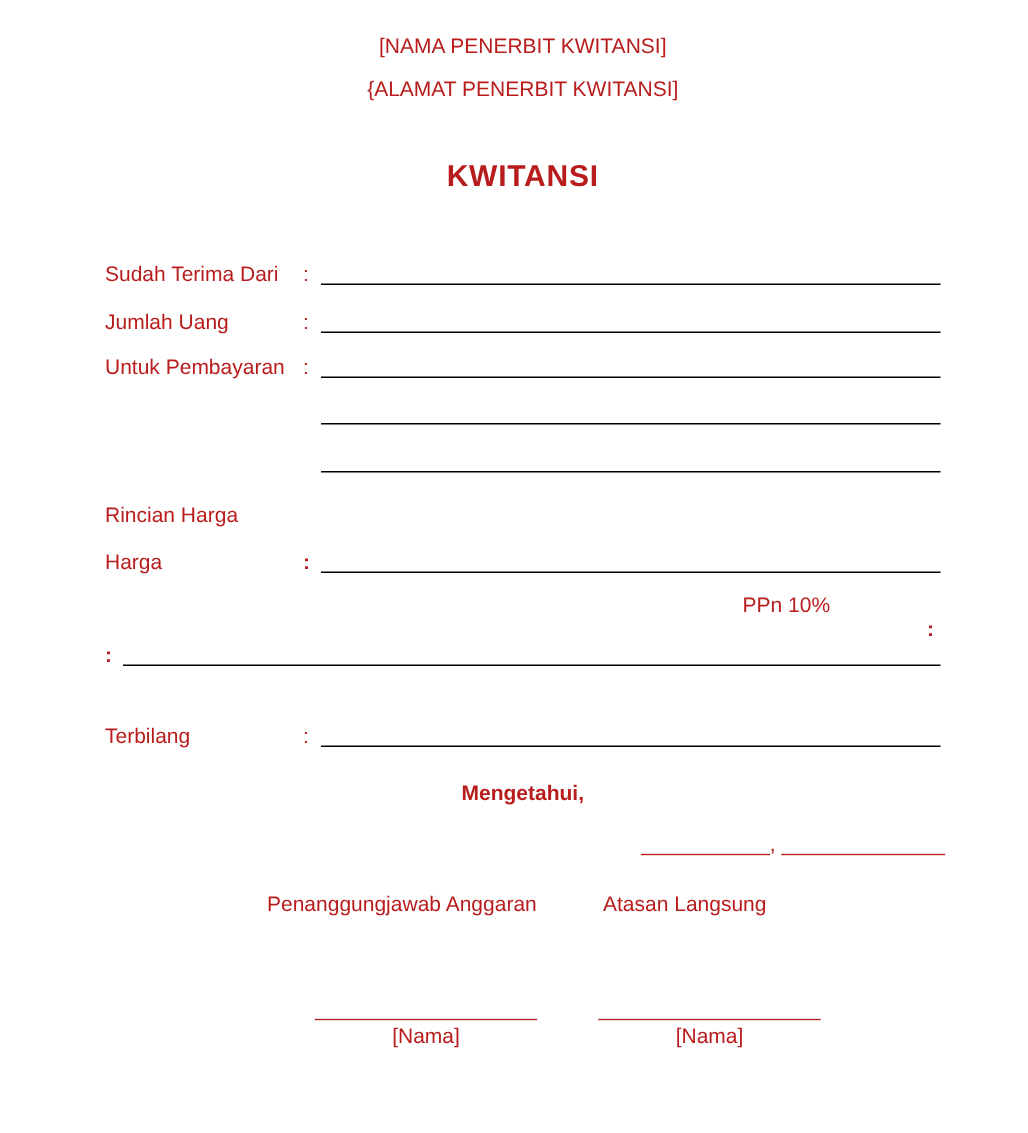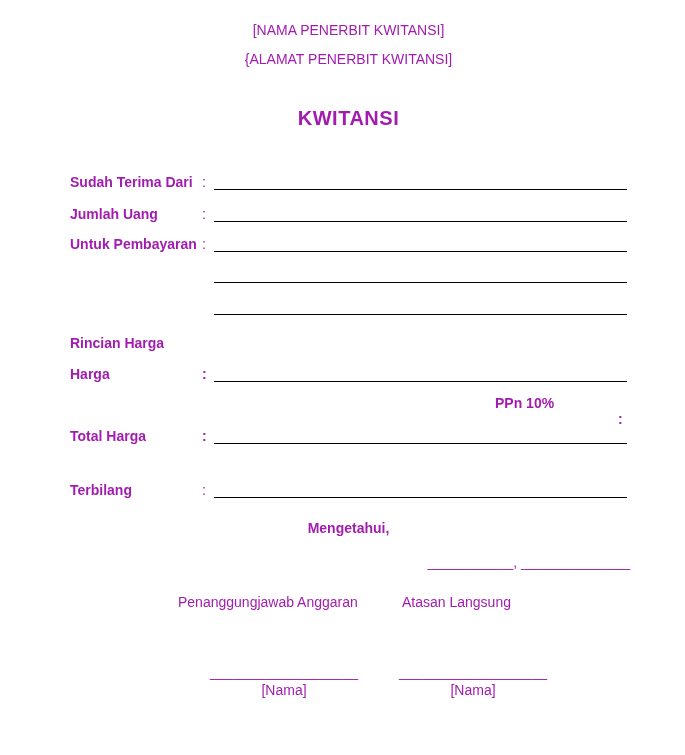--- a/index.html
+++ b/index.html
@@ -3,21 +3,21 @@
 <meta charset="utf-8">
 <style>
   html, body { margin: 0; padding: 0; background: #ffffff; }
   .doc {
     position: relative;
     width: 685px;
     height: 755px;
     background: #ffffff;
     font-family: "Liberation Sans", "DejaVu Sans", sans-serif;
     font-size: 14px;
-    color: #a21caf;
+    color: #b91c1c;
     overflow: hidden;
   }
   .center-line {
     position: absolute;
     left: 70px;
     width: 557px;
     text-align: center;
     white-space: nowrap;
   }
   .pub-name  { top: 22px; }
@@ -25,21 +25,21 @@
   .doc-title { top: 107px; font-weight: bold; font-size: 20px; letter-spacing: 0.5px; }
 
   .row {
     position: absolute;
     left: 70px;
     width: 557px;
     height: 18px;
     display: flex;
     align-items: flex-end;
   }
-  .row .label { flex: none; width: 132px; font-weight: bold; white-space: nowrap; }
+  .row .label { flex: none; width: 132px; font-weight: normal; white-space: nowrap; }
   .row .colon { flex: none; width: 9px; font-weight: bold; }
   .row .colon.thin { font-weight: normal; }
   .row .blank-line { flex: 1; height: 100%; border-bottom: 1px solid #000; margin-left: 3px; }
   .row.noline .label { width: auto; }
 
   .r1  { top: 172px; }
   .r2  { top: 204px; }
   .r3  { top: 234px; }
   .r4  { top: 265px; }
   .r5  { top: 297px; }
@@ -129,21 +129,20 @@
     <span class="blank-line"></span>
   </div>
 
   <div class="row r8">
     <span class="label">PPn 10%</span>
     <span class="colon">:</span>
     <span class="blank-line"></span>
   </div>
 
   <div class="row r9">
-    <span class="label">Total Harga</span>
     <span class="colon">:</span>
     <span class="blank-line"></span>
   </div>
 
   <div class="row r10">
     <span class="label">Terbilang</span>
     <span class="colon thin">:</span>
     <span class="blank-line"></span>
   </div>
 

